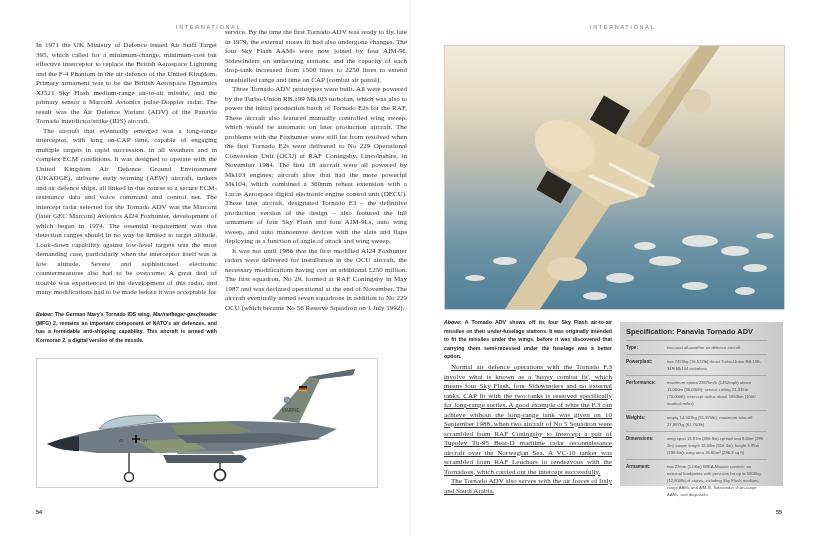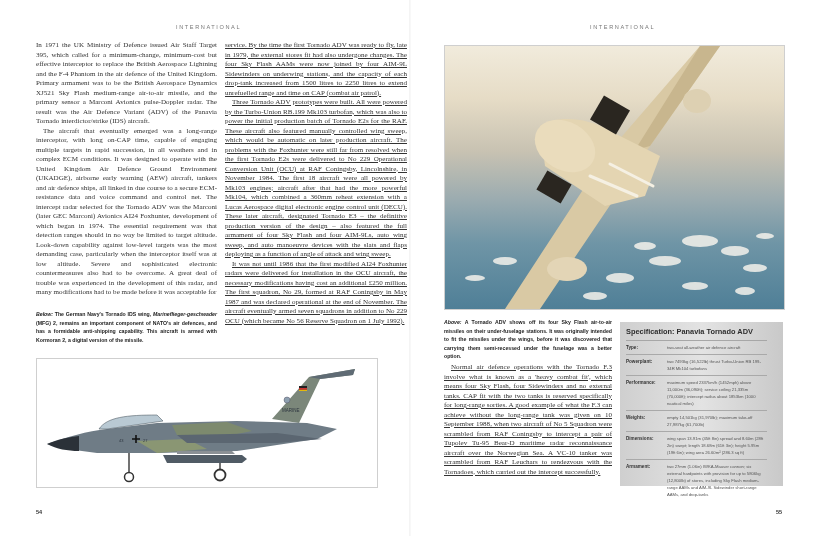--- a/index.html
+++ b/index.html
@@ -77,21 +77,21 @@
 
     <div class="body-col" style="left:36px; top:41px; width:181px;">
       <p>In 1971 the UK Ministry of Defence issued Air Staff Target 395, which called for a minimum-change, minimum-cost but effective interceptor to replace the British Aerospace Lightning and the F-4 Phantom in the air defence of the United Kingdom. Primary armament was to be the British Aerospace Dynamics XJ521 Sky Flash medium-range air-to-air missile, and the primary sensor a Marconi Avionics pulse-Doppler radar. The result was the Air Defence Variant (ADV) of the Panavia Tornado interdictor/strike (IDS) aircraft.</p>
       <p>The aircraft that eventually emerged was a long-range interceptor, with long on-CAP time, capable of engaging multiple targets in rapid succession, in all weathers and in complex ECM conditions. It was designed to operate with the United Kingdom Air Defence Ground Environment (UKADGE), airborne early warning (AEW) aircraft, tankers and air defence ships, all linked in due course to a secure ECM-resistance data and voice command and control net. The intercept radar selected for the Tornado ADV was the Marconi (later GEC Marconi) Avionics AI24 Foxhunter, development of which began in 1974. The essential requirement was that detection ranges should in no way be limited to target altitude. Look-down capability against low-level targets was the most demanding case, particularly when the interceptor itself was at low altitude. Severe and sophisticated electronic countermeasures also had to be overcome. A great deal of trouble was experienced in the development of this radar, and many modifications had to be made before it was acceptable for</p>
     </div>
 
     <div class="caption" style="left:36px; top:310px; width:181px;">
       <span class="lead">Below:</span><span> The German Navy's Tornado IDS wing, </span><span class="it">Marineflieger-geschwader</span><span> (MFG) 2, remains an important component of NATO's air defences, and has a formidable anti-shipping capability. This aircraft is armed with Kormoran 2, a digital version of the missile.</span>
     </div>
 
-    <div class="body-col" style="left:225px; top:41px; width:182px;text-decoration:underline;">
+    <div class="body-col" style="left:225px; top:28px; width:182px;">
       <p>service. By the time the first Tornado ADV was ready to fly, late in 1979, the external stores fit had also undergone changes. The four Sky Flash AAMs were now joined by four AIM-9L Sidewinders on underwing stations, and the capacity of each drop-tank increased from 1500 litres to 2250 litres to extend unrefuelled range and time on CAP (combat air patrol).</p>
       <p>Three Tornado ADV prototypes were built. All were powered by the Turbo-Union RB.199 Mk103 turbofan, which was also to power the initial production batch of Tornado E2s for the RAF. These aircraft also featured manually controlled wing sweep, which would be automatic on later production aircraft. The problems with the Foxhunter were still far from resolved when the first Tornado E2s were delivered to No 229 Operational Conversion Unit (OCU) at RAF Coningsby, Lincolnshire, in November 1984. The first 18 aircraft were all powered by Mk103 engines; aircraft after that had the more powerful Mk104, which combined a 360mm reheat extension with a Lucas Aerospace digital electronic engine control unit (DECU). These later aircraft, designated Tornado E3 – the definitive production version of the design – also featured the full armament of four Sky Flash and four AIM-9Ls, auto wing sweep, and auto manoeuvre devices with the slats and flaps deploying as a function of angle of attack and wing sweep.</p>
       <p>It was not until 1986 that the first modified AI24 Foxhunter radars were delivered for installation in the OCU aircraft, the necessary modifications having cost an additional £250 million. The first squadron, No 29, formed at RAF Coningsby in May 1987 and was declared operational at the end of November. The aircraft eventually armed seven squadrons in addition to No 229 OCU (which became No 56 Reserve Squadron on 1 July 1992).</p>
     </div>
 
     <div class="profile-box">
       <svg width="340" height="128" viewBox="0 0 340 128">
 
         <path d="M235,60 L272,18 L318,10 L316,16 L283,20 L262,64 Z" fill="#7b877a"></path>
         <path d="M272,18 L318,10 L316,16 L283,20 Z" fill="#5f6b74"></path>
@@ -171,20 +171,21 @@
         <ellipse cx="122" cy="223" rx="20" ry="12" fill="#e3d5b6"></ellipse>
       </svg>
     </div>
 
     <div class="caption" style="left:444px; top:318px; width:168px;">
       <span class="lead">Above:</span><span> A Tornado ADV shows off its four Sky Flash air-to-air missiles on their under-fuselage stations. It was originally intended to fit the missiles under the wings, before it was discovered that carrying them semi-recessed under the fuselage was a better option.</span>
     </div>
 
     <div class="body-col" style="left:444px; top:363px; width:168px;text-decoration:underline;">
       <p style="text-indent:7px;">Normal air defence operations with the Tornado F.3 involve what is known as a 'heavy combat fit', which means four Sky Flash, four Sidewinders and no external tanks. CAP fit with the two tanks is reserved specifically for long-range sorties. A good example of what the F.3 can achieve without the long-range tank was given on 10 September 1988, when two aircraft of No 5 Squadron were scrambled from RAF Coningsby to intercept a pair of Tupolev Tu-95 Bear-D maritime radar reconnaissance aircraft over the Norwegian Sea. A VC-10 tanker was scrambled from RAF Leuchars to rendezvous with the Tornadoes, which carried out the intercept successfully.</p>
+      <p>The Tornado ADV also serves with the air forces of Italy and Saudi Arabia.</p>
     </div>
 
     <div class="spec">
       <div class="spec-title">Specification: Panavia Tornado ADV</div>
       <div class="spec-row">
         <div class="spec-key">Type:</div>
         <div class="spec-val">two-seat all-weather air defence aircraft</div>
       </div>
       <div class="spec-row">
         <div class="spec-key">Powerplant:</div>

